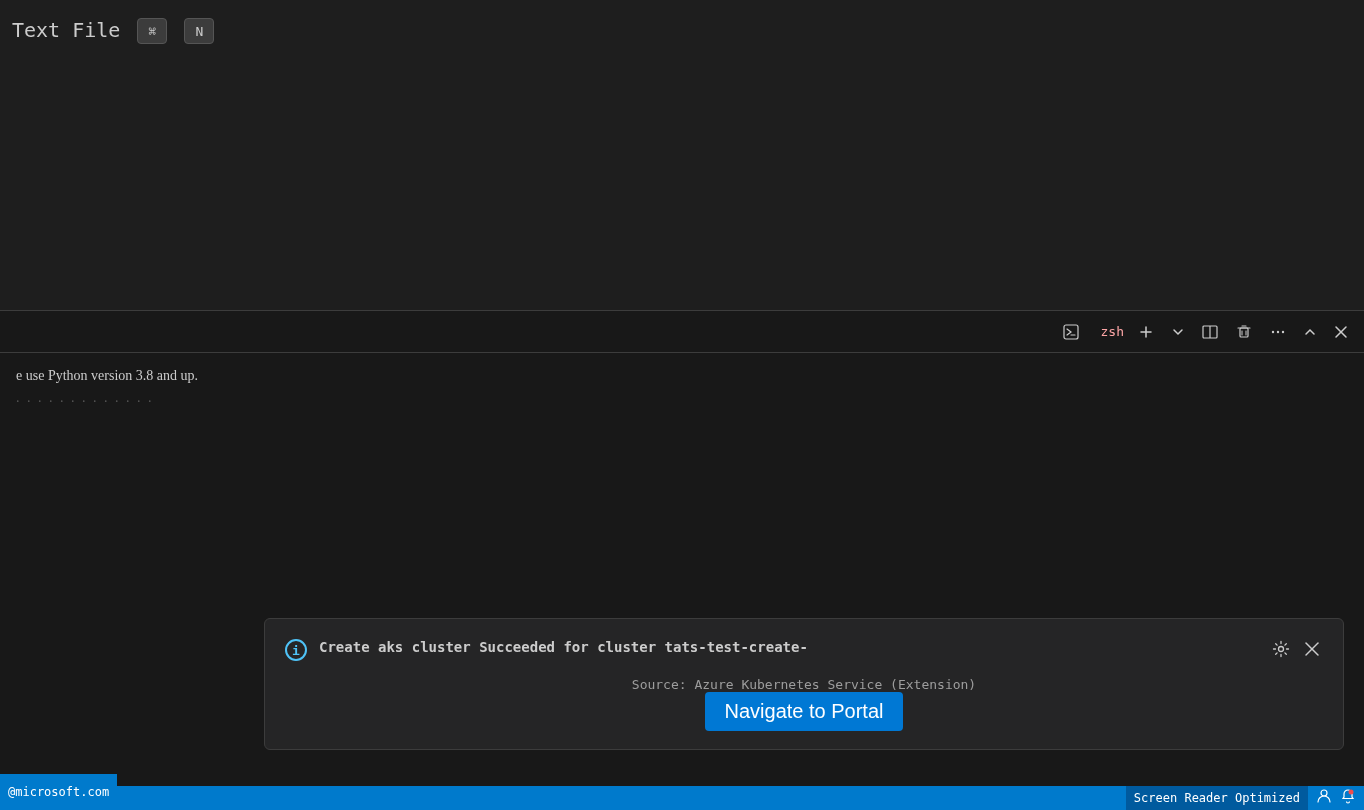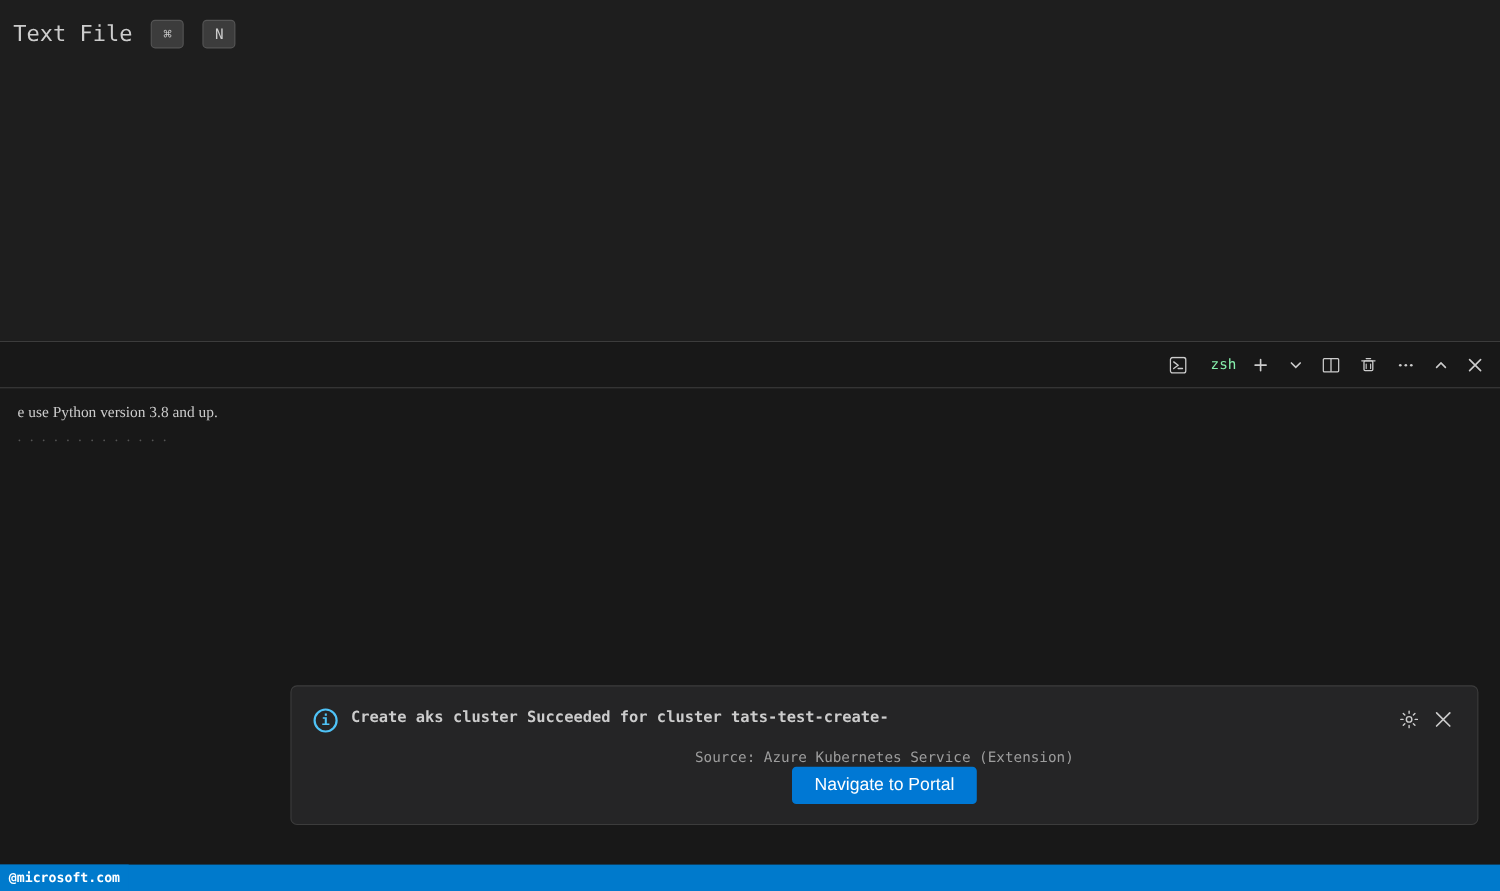--- a/index.html
+++ b/index.html
@@ -68,21 +68,21 @@
       gap: 10px;
       background-color: #181818;
       border-bottom: 1px solid #3c3c3c;
       height: 42px;
     }
 
     .terminal-tab {
       display: flex;
       align-items: center;
       gap: 22px;
-      color: #86efac;
+      color: #fca5a5;
       font-size: 13px;
     }
 
     .terminal-icon {
       display: inline-flex;
       align-items: center;
       justify-content: center;
       color: #cccccc;
       font-size: 14px;
     }
@@ -210,21 +210,21 @@
       color: #9d9d9d;
       font-size: 13px;
     }
 
     .navigate-btn {
       background-color: #0078d4;
       color: #ffffff;
       border: none;
       border-radius: 4px;
       padding: 8px 20px;
-      font-size: 16px;
+      font-size: 20px;
       cursor: pointer;
       font-weight: 500;
     }
 
     
     .status-bar {
       position: absolute;
       bottom: 0;
       left: 0;
       right: 0;
@@ -234,28 +234,27 @@
       align-items: center;
       justify-content: flex-end;
       padding: 0 8px;
       gap: 8px;
     }
 
     .status-email {
       position: absolute;
       left: 0;
       bottom: 0;
-      height: 24px;
+      height: 36px;
       background-color: #007acc;
       display: flex;
       align-items: center;
       padding: 0 8px;
       color: #ffffff;
       font-size: 12px;
-      font-weight: bold;
     }
 
     .status-right {
       display: flex;
       align-items: center;
       gap: 8px;
     }
 
     .status-reader-box {
       background-color: #005a9e;
@@ -376,13 +375,31 @@
     </div>
     <div class="notification-footer">
       <span class="notification-source">Source: Azure Kubernetes Service (Extension)</span>
       <button class="navigate-btn">Navigate to Portal</button>
     </div>
   </div>
 </div>
 
 <div class="status-bar">
   <div class="status-email">@microsoft.com</div>
+  <div class="status-right">
+    <div class="status-reader-box">Screen Reader Optimized</div>
+
+    <span style="color:#fff;font-size:16px;cursor:pointer;">
+      <svg width="16" height="16" viewBox="0 0 16 16" fill="none" xmlns="http://www.w3.org/2000/svg">
+        <circle cx="8" cy="5" r="3" stroke="#fff" stroke-width="1.2"></circle>
+        <path d="M2 14c0-3.3 2.7-6 6-6s6 2.7 6 6" stroke="#fff" stroke-width="1.2" stroke-linecap="round"></path>
+      </svg>
+    </span>
+
+    <span style="color:#fff;font-size:16px;cursor:pointer;">
+      <svg width="16" height="16" viewBox="0 0 16 16" fill="none" xmlns="http://www.w3.org/2000/svg">
+        <path d="M8 2a4 4 0 00-4 4v3l-1 1.5h10L12 9V6a4 4 0 00-4-4z" stroke="#fff" stroke-width="1.2"></path>
+        <path d="M6.5 13.5a1.5 1.5 0 003 0" stroke="#fff" stroke-width="1.2"></path>
+        <circle cx="11" cy="4" r="2.5" fill="#f14c4c"></circle>
+      </svg>
+    </span>
+  </div>
 </div>
 
 </body></html>

